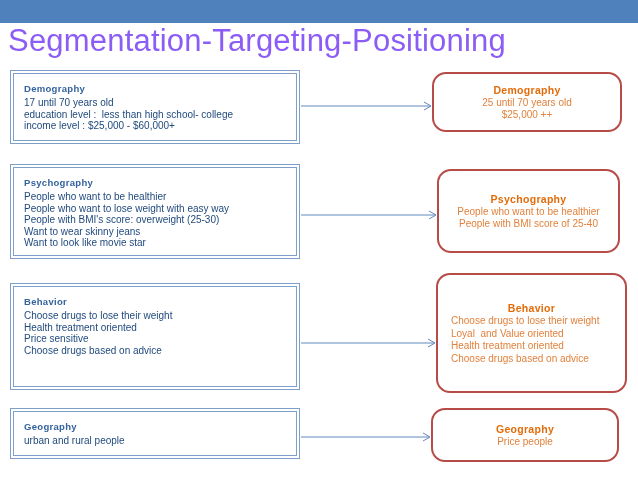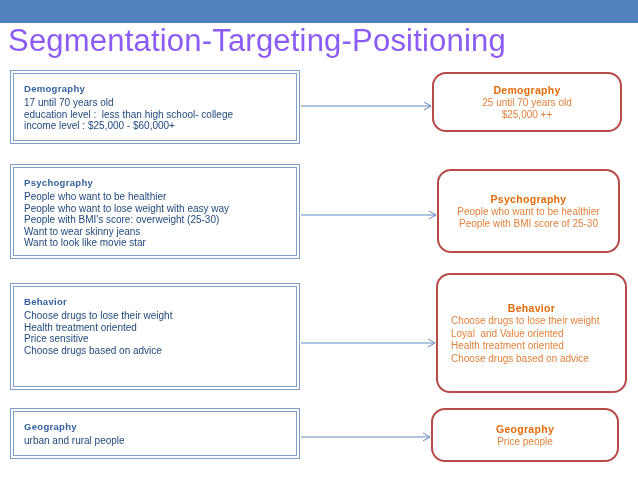--- a/index.html
+++ b/index.html
@@ -117,21 +117,21 @@
 
 <div class="tgt-box" style="left:432px; top:72px; width:190px; height:60px;">
   <div class="tgt-heading">Demography</div>
   <div class="tgt-line">25 until 70 years old</div>
   <div class="tgt-line">$25,000 ++</div>
 </div>
 
 <div class="tgt-box" style="left:437px; top:169px; width:183px; height:84px;">
   <div class="tgt-heading">Psychography</div>
   <div class="tgt-line">People who want to be healthier</div>
-  <div class="tgt-line">People with BMI score of 25-30</div>
+  <div class="tgt-line">People with BMI score of 25-40</div>
 </div>
 
 <div class="tgt-box left-body" style="left:436px; top:273px; width:191px; height:120px;">
   <div class="tgt-heading">Behavior</div>
   <div class="tgt-line">Choose drugs to lose their weight</div>
   <div class="tgt-line">Loyal  and Value oriented</div>
   <div class="tgt-line">Health treatment oriented</div>
   <div class="tgt-line">Choose drugs based on advice</div>
 </div>
 

